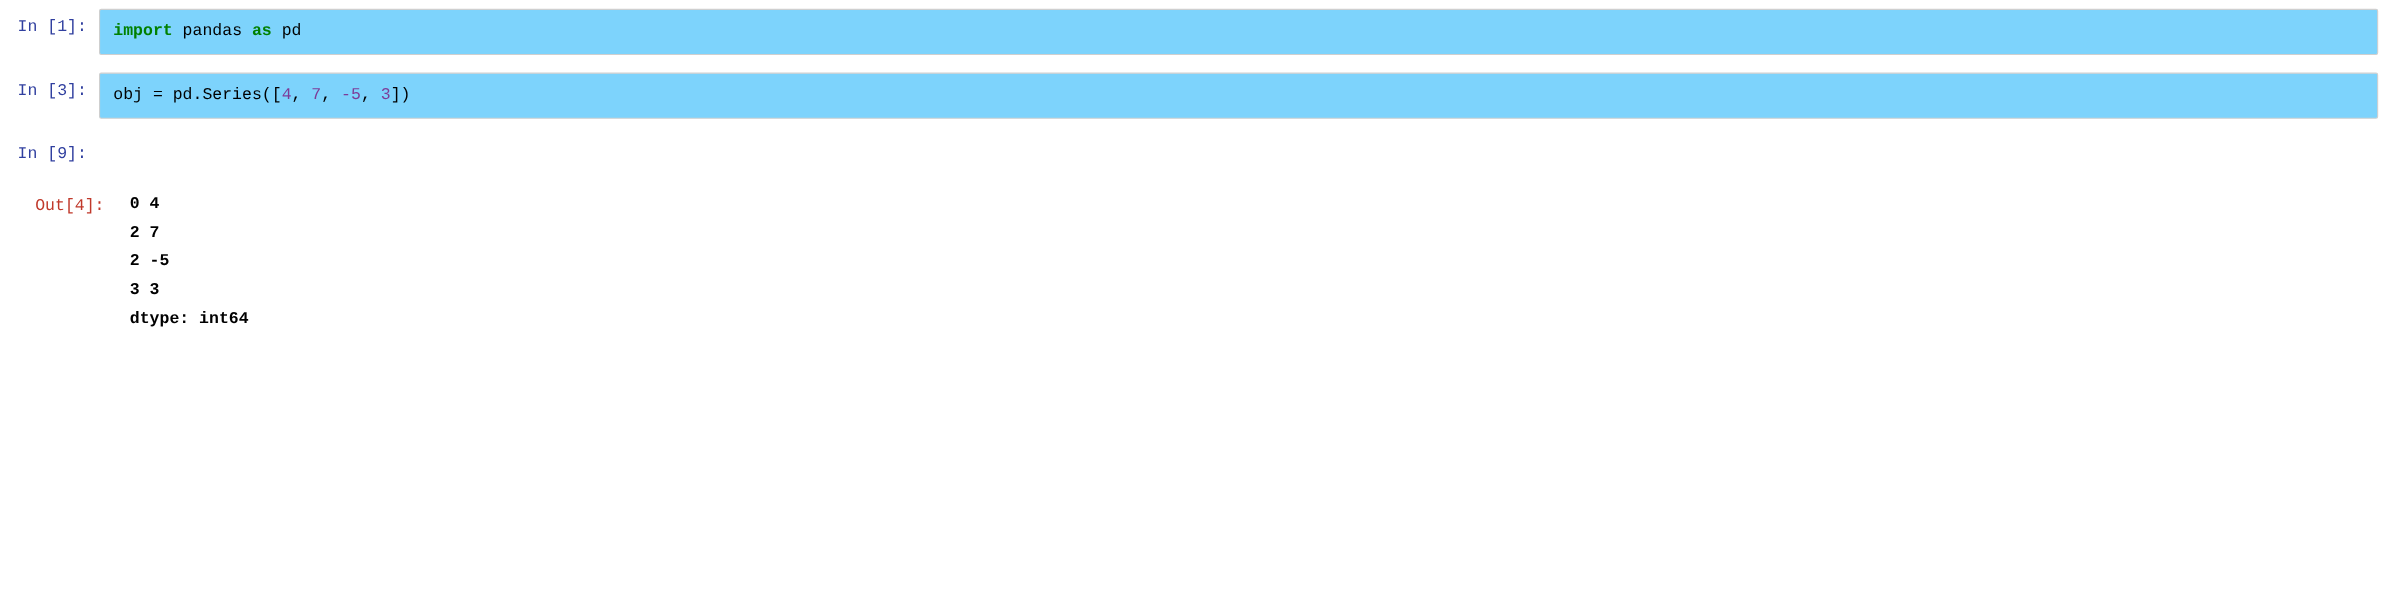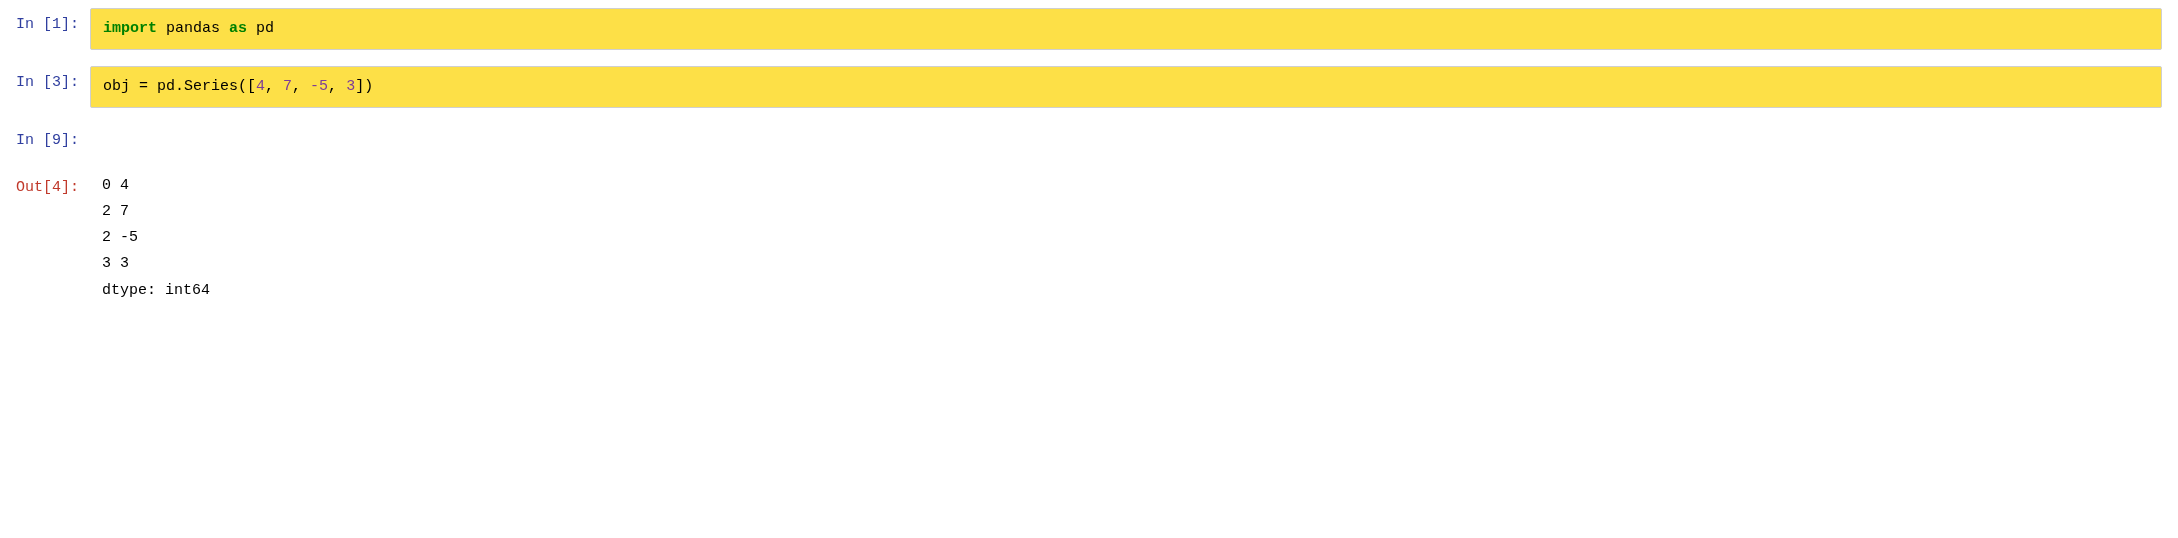--- a/index.html
+++ b/index.html
@@ -42,21 +42,21 @@
       color: #303f9f;
     }
 
     .cell-label.out-label {
       color: #c0392b;
     }
 
     .cell-input {
       flex: 1;
       border: 1px solid #cfcfcf;
-      background: #fde047;
+      background: #7dd3fc;
       padding: 8px 12px;
       font-family: 'Courier New', Courier, monospace;
       font-size: 15px;
       line-height: 1.6;
       margin: 2px 16px 2px 0;
       border-radius: 2px;
     }
 
     .kw-green {
       color: #008000;
@@ -67,29 +67,30 @@
       color: #7d3c98;
     }
 
     .code-black {
       color: #000000;
     }
 
     .output-block {
       display: flex;
       align-items: flex-start;
-      padding: 2px 0;
+      padding: 2px 16px;
     }
 
     .output-content {
       font-family: 'Courier New', Courier, monospace;
       font-size: 15px;
       line-height: 1.75;
       margin-left: 0;
       padding: 4px 0 4px 12px;
+      font-weight: bold;
     }
 
     .output-row {
       display: block;
     }
 
     .dtype-line {
       display: block;
     }
   </style>

